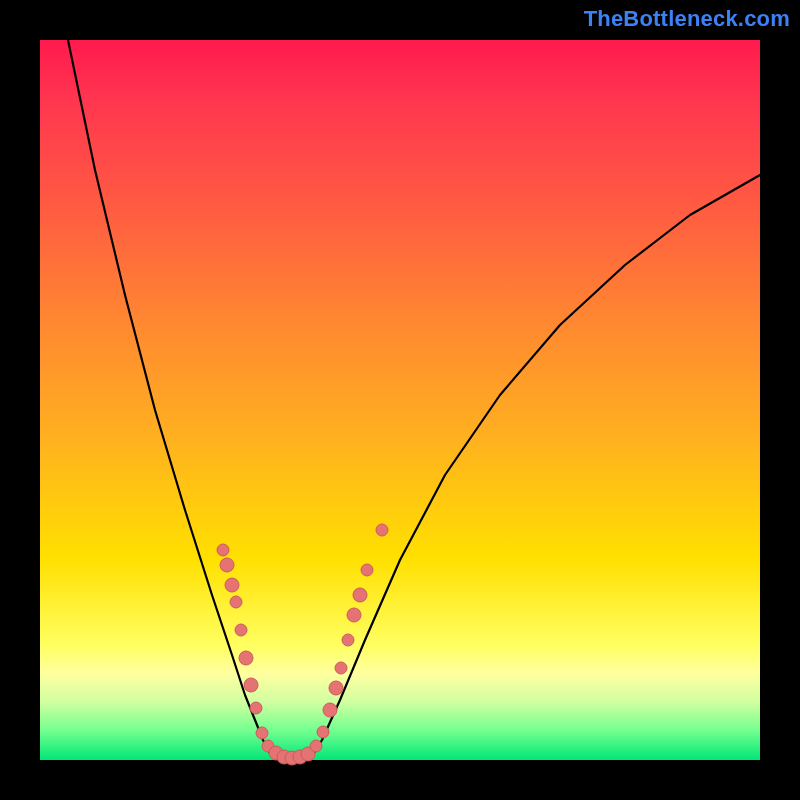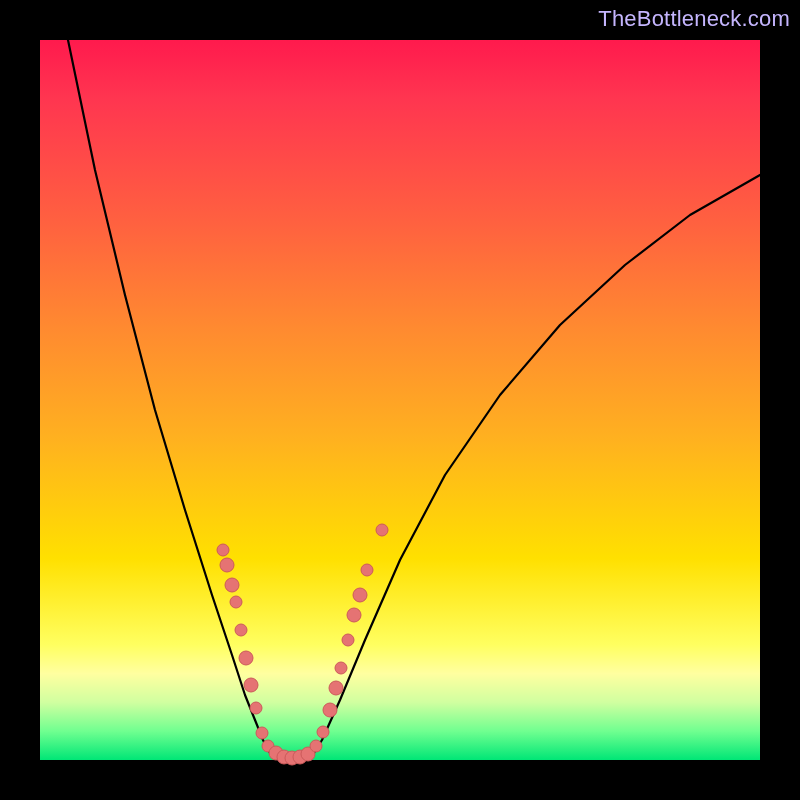--- a/index.html
+++ b/index.html
@@ -29,23 +29,23 @@
       #ffffa0 88%,
       #d0ffa0 92%,
       #70ff90 96%,
       #00e676 100%
     );
   }
   .watermark {
     position: absolute;
     top: 6px;
     right: 10px;
-    color: #c4b5fd;
+    color: #3b82f6;
     font-size: 22px;
-    font-weight: 400;
+    font-weight: 700;
     letter-spacing: 0.2px;
     z-index: 5;
   }
   svg.plot {
     position: absolute;
     left: 0;
     top: 0;
     width: 720px;
     height: 720px;
     overflow: visible;

